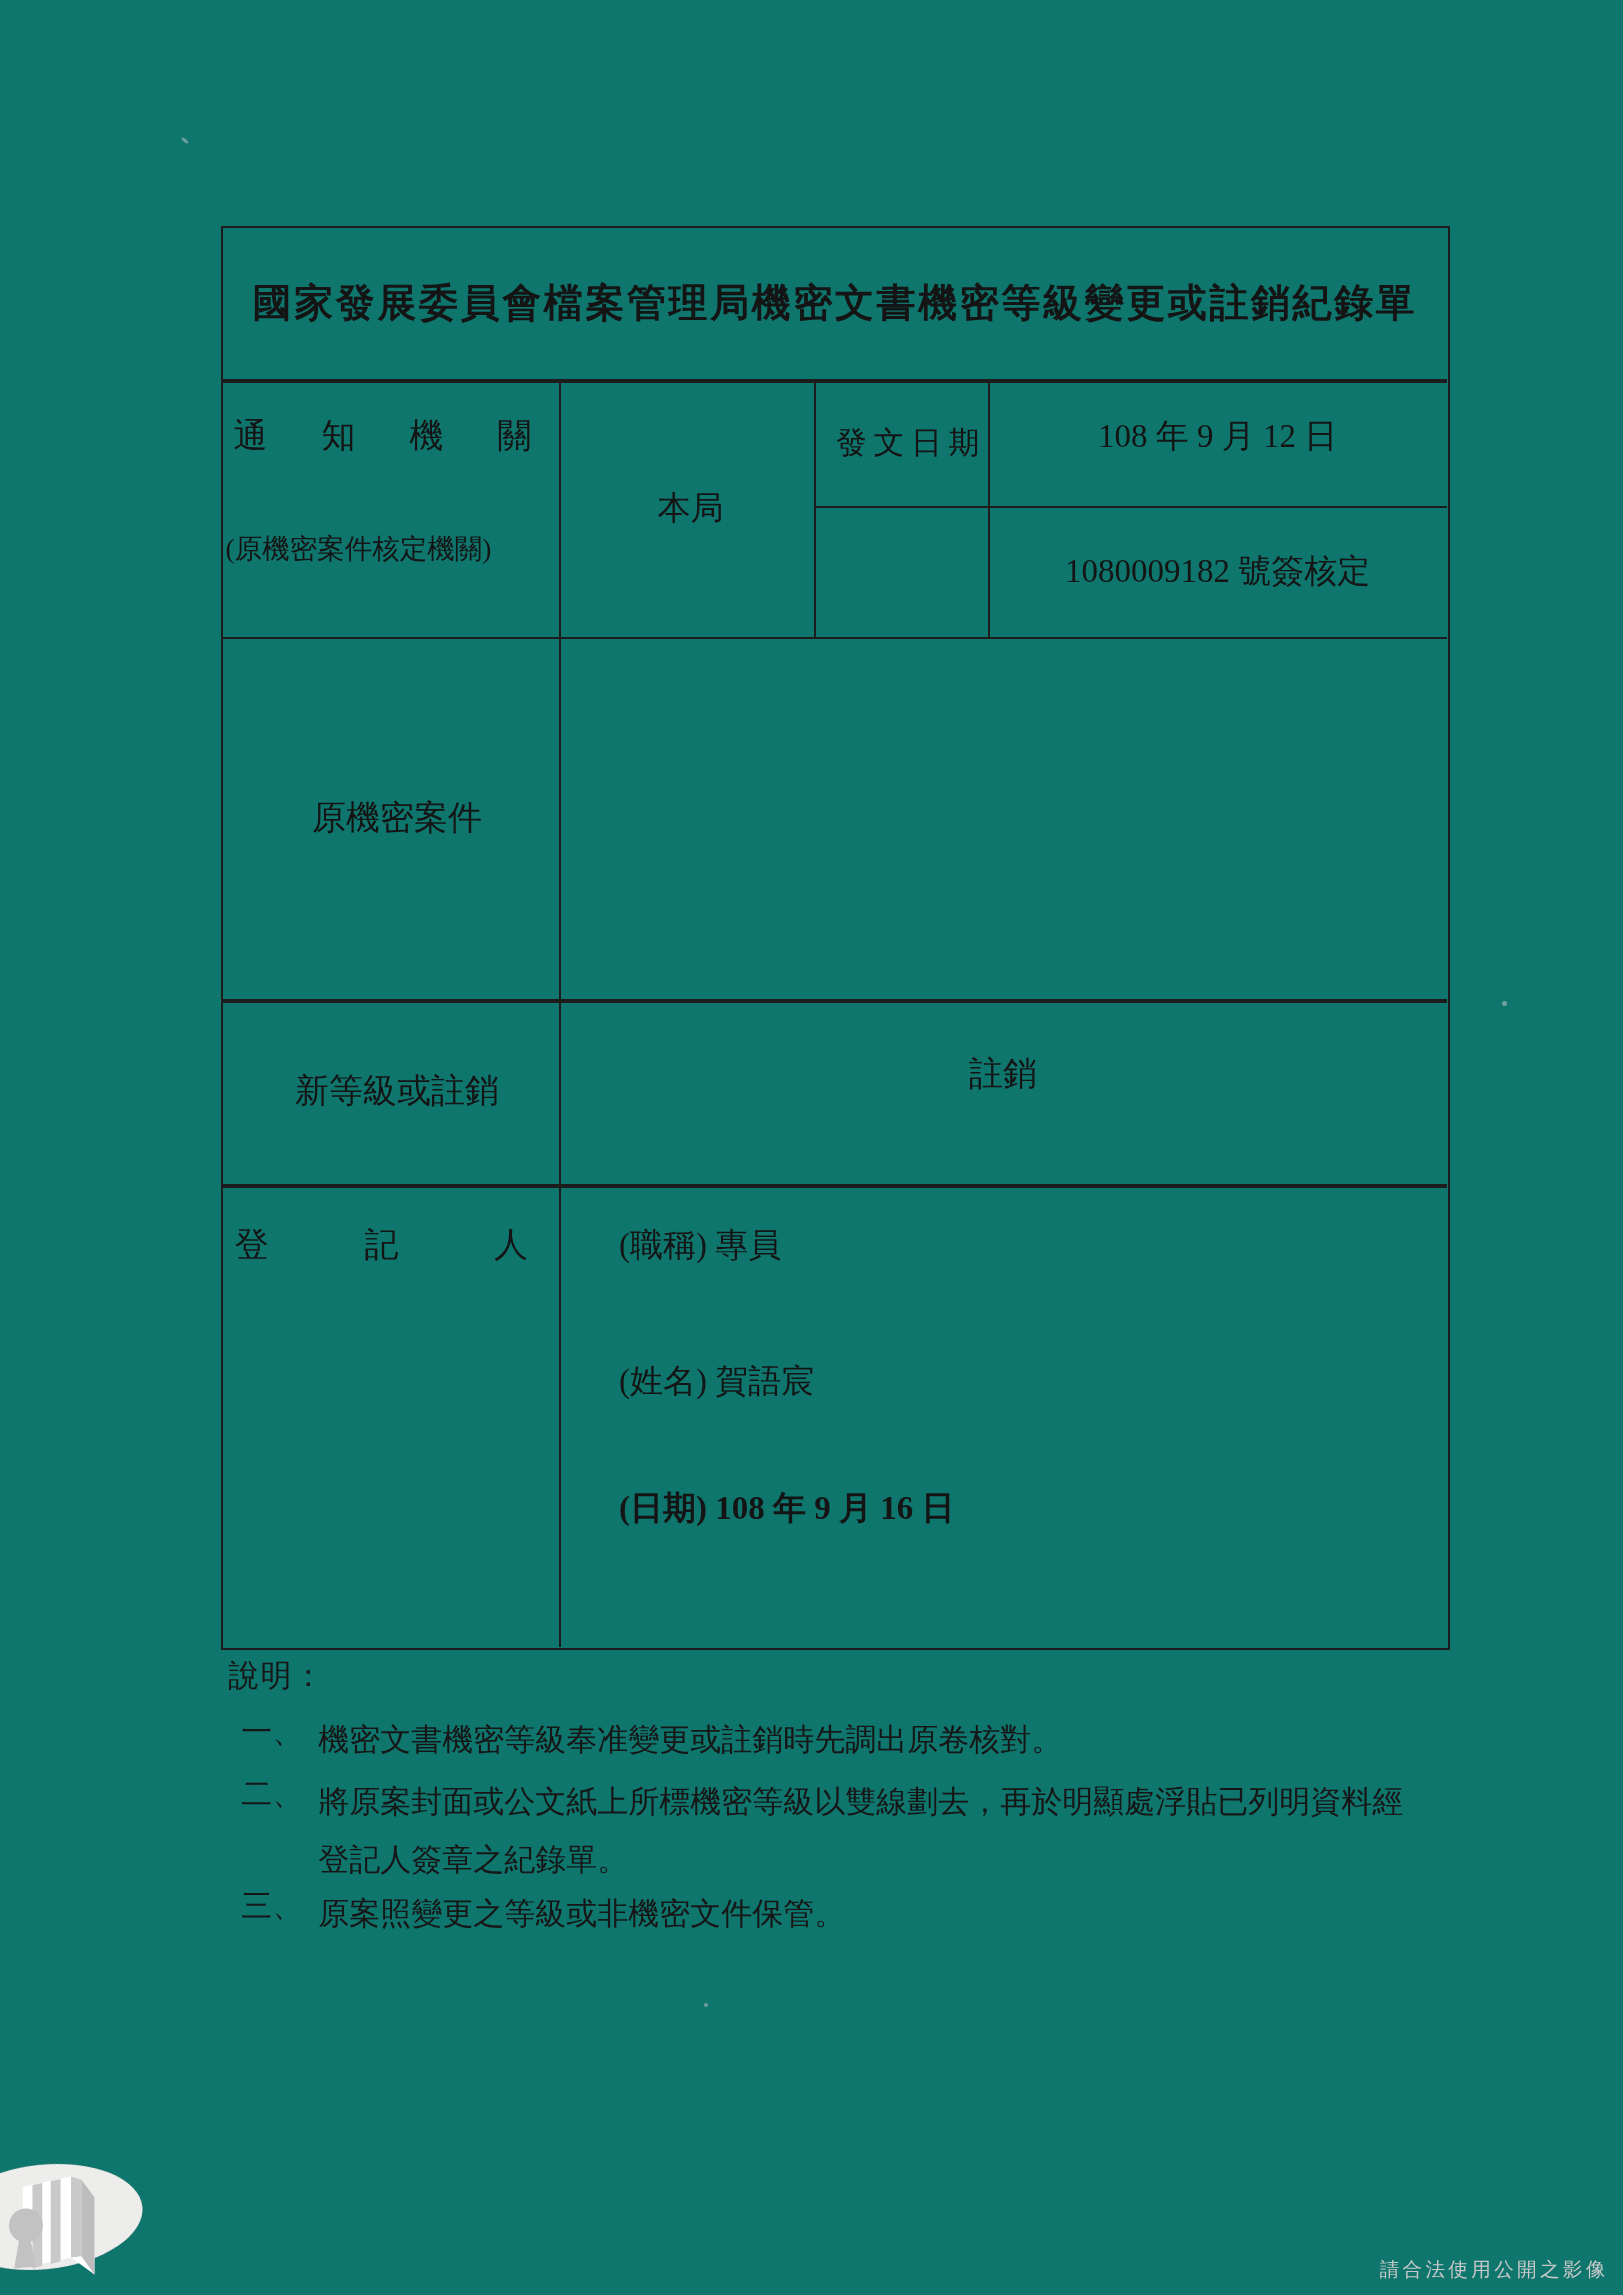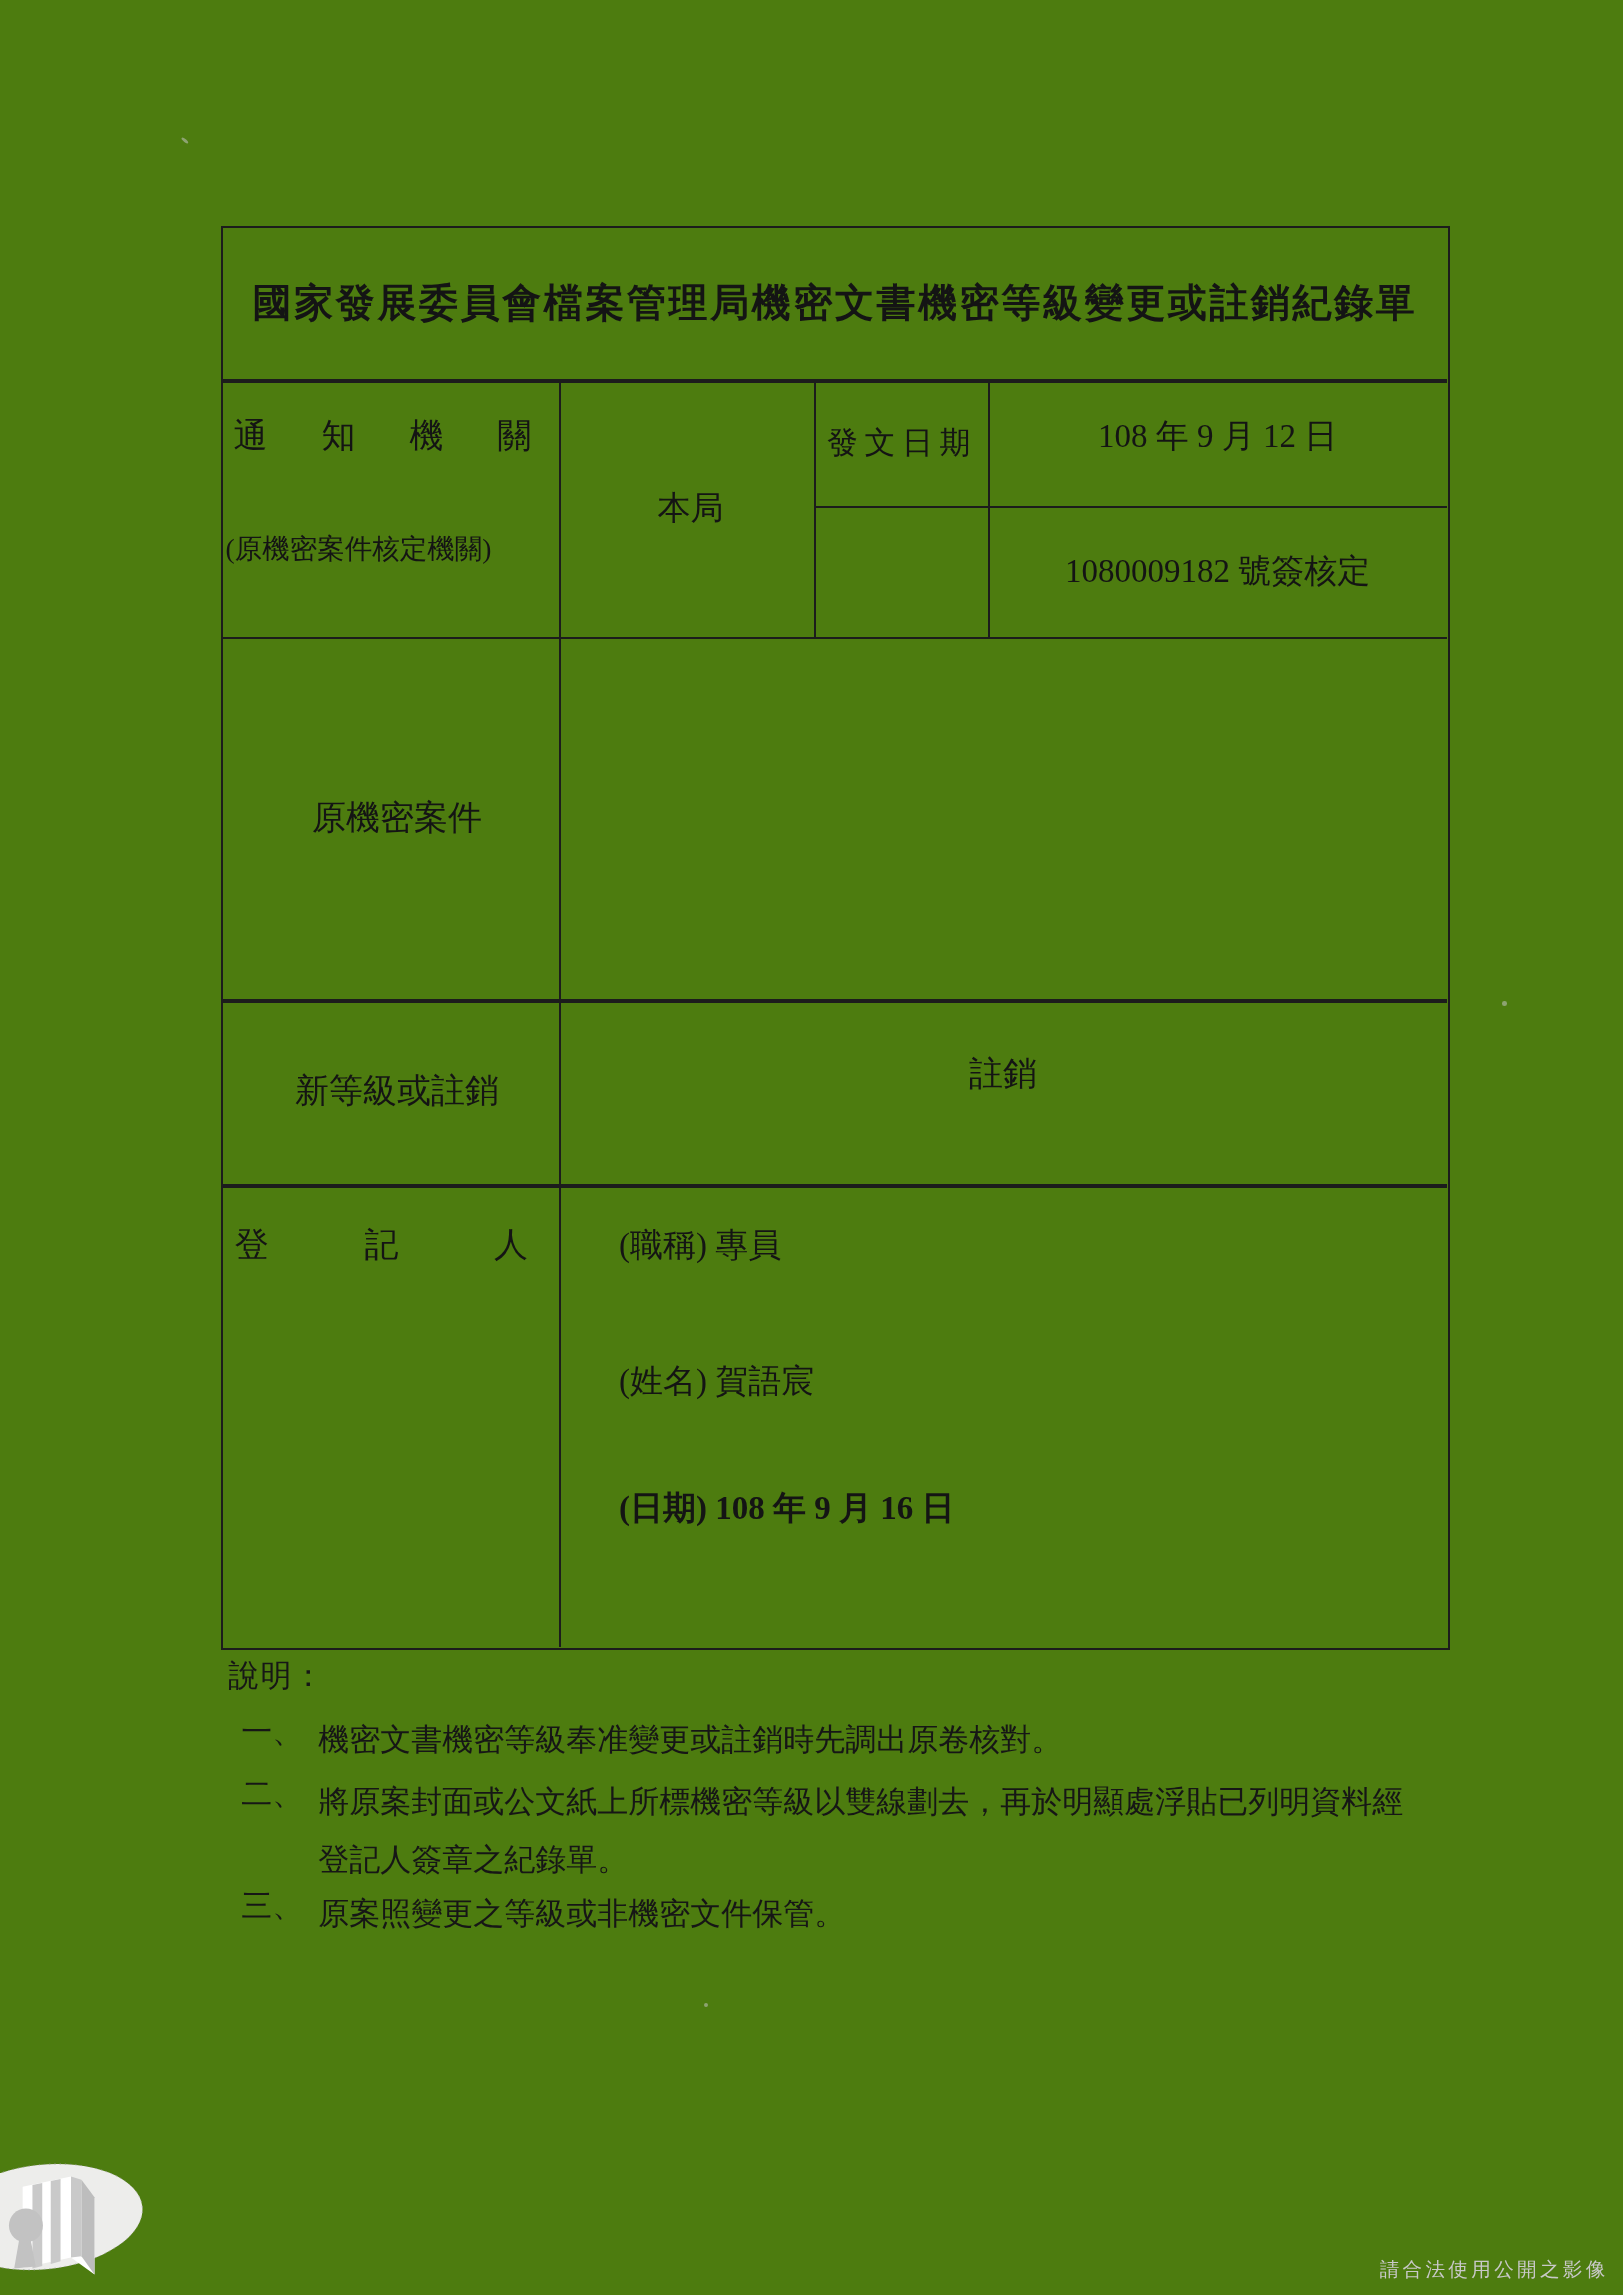--- a/index.html
+++ b/index.html
@@ -1,32 +1,32 @@
 <!DOCTYPE html>
 <html style="font-size:10.5px"><head>
 <meta charset="utf-8">
 <style>
   html,body{margin:0;padding:0;background:#ffffff;}
   .sheet{
-    position:relative;width:1623px;height:2295px;background:#4d7c0f;
+    position:relative;width:1623px;height:2295px;background:#0f766e;
     font-family:"Liberation Serif","DejaVu Serif",serif;color:#141414;overflow:hidden;
   }
   
   .ftable{position:absolute;left:221px;top:226px;width:1229px;height:1424px;
     border:2.6px solid #1c1c1c;box-sizing:border-box;}
   .ln{position:absolute;background:#1c1c1c;}
   
   .cell{position:absolute;display:flex;align-items:center;justify-content:center;
     box-sizing:border-box;line-height:1.25;}
   .title-cell{font-size:39px;font-weight:bold;letter-spacing:2.6px;white-space:nowrap;}
   .label{font-size:33px;padding-left:12px;}
   .value{font-size:33px;white-space:nowrap;}
   .just{justify-content:space-between;}
   .sub{font-size:27.5px;white-space:nowrap;}
-  .llabel{justify-content:flex-start;letter-spacing:6.5px;font-size:31px;padding-left:13px;}
+  .llabel{justify-content:flex-start;letter-spacing:6.5px;font-size:31px;padding-left:22px;}
   .case-val{font-size:35px;}
   
   .regline{position:absolute;left:21px;font-size:33px;white-space:nowrap;margin-left:39px;}
   
   .notes{position:absolute;left:223px;top:1655px;width:1303px;font-size:31px;color:#161616;}
   .notes-heading{position:absolute;left:5.2px;top:0;letter-spacing:1.3px;}
   .note{position:absolute;left:18.3px;display:flex;align-items:flex-start;}
   .note .prefix{flex:0 0 77px;white-space:nowrap;}
   .note .ntext{flex:0 1 auto;max-width:1100px;line-height:58px;}
   .n1{top:56px;}

